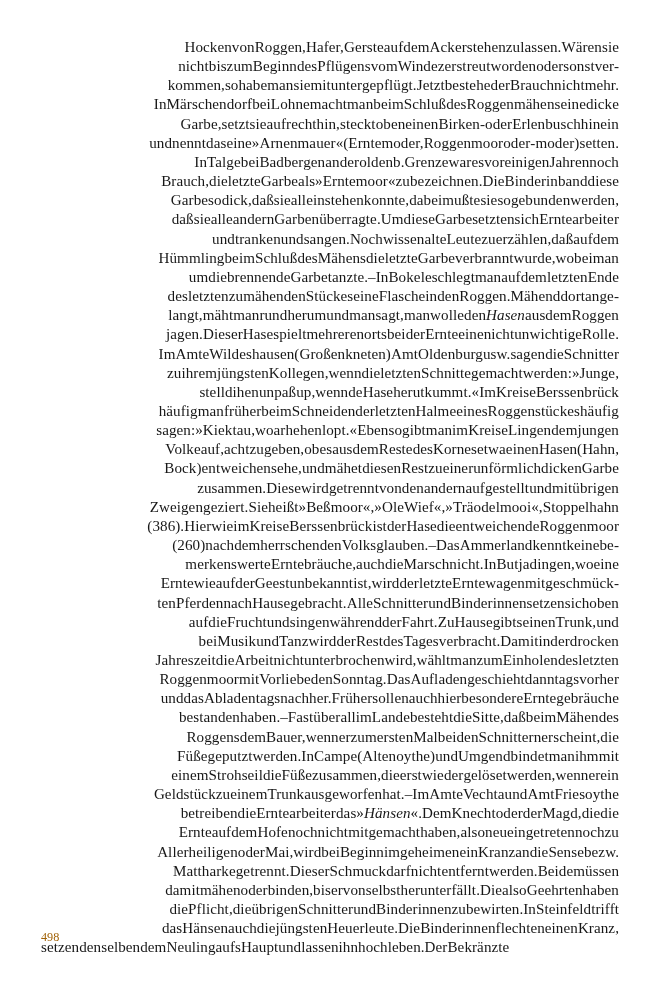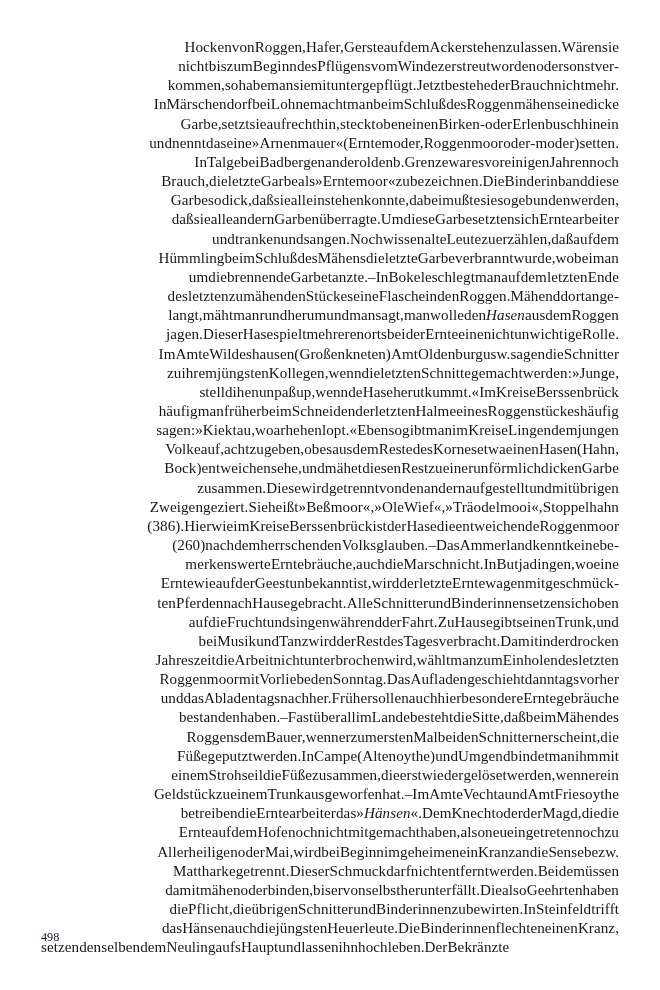--- a/index.html
+++ b/index.html
@@ -41,21 +41,21 @@
   }
   em {
     font-style: italic;
   }
   .folio {
     position: absolute;
     left: 41px;
     top: 930px;
     font-size: 12.2px;
     line-height: 14px;
-    color: #0f172a;
+    color: #a16207;
     font-family: "Liberation Serif", "DejaVu Serif", serif;
   }
   
   .jline {
     display: flex;
     justify-content: flex-end;
     white-space: pre;
   }
   .jline.last {
     justify-content: flex-start;

